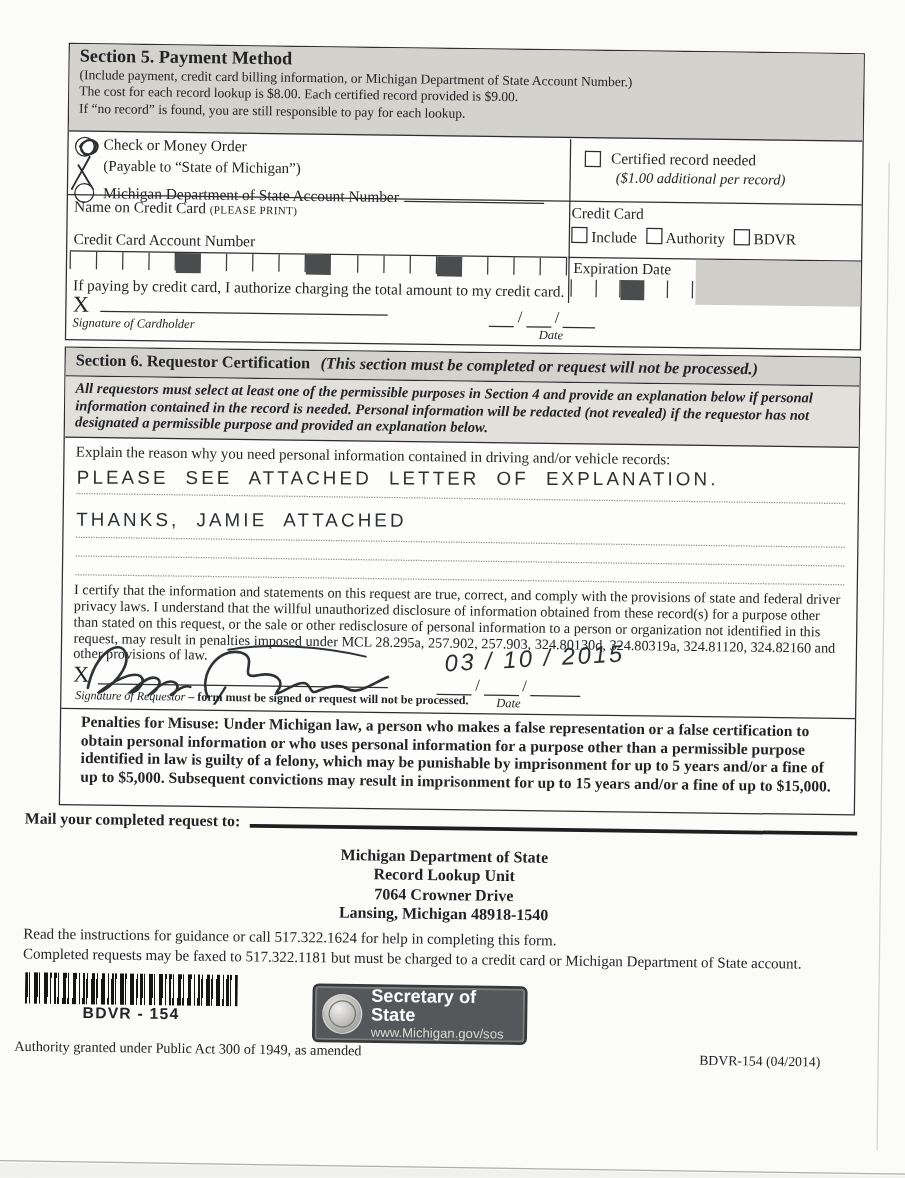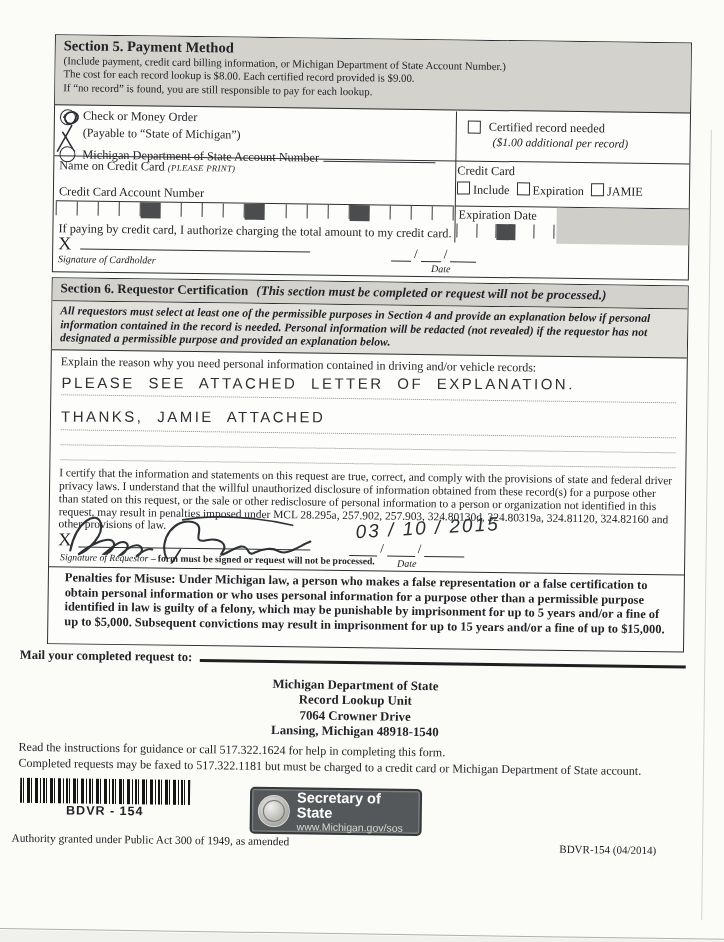--- a/index.html
+++ b/index.html
@@ -26,21 +26,21 @@
   .pen-scribble{position:absolute;left:-7px;top:-5px;width:36px;height:48px;}
   #div5{position:absolute;left:401px;top:71px;height:131px;width:0;border-left:1.4px solid #2c2e30;}
   .certified{position:absolute;left:403px;top:71px;width:232px;padding:8px 0 0 10px;
              box-sizing:border-box;font-size:12.3px;}
   .cb{width:11px;height:11px;border:1.3px solid #2c2e30;display:inline-block;
       vertical-align:-1px;background:#fff;flex:none;}
   .cert-row{display:flex;gap:8px;align-items:center;}
   .cert-sub{font-style:italic;font-size:11.6px;margin-left:25px;margin-top:1px;}
   .hline{position:absolute;left:0;right:0;border-top:1.2px solid #2c2e30;}
   .name-row{position:absolute;left:5px;top:123px;font-size:12.3px;}
-  .print-note{font-size:8.8px;font-style:italic;letter-spacing:.3px;}
+  .print-note{font-size:8.8px;letter-spacing:.3px;}
   .cc-area{position:absolute;left:403px;top:123px;width:230px;font-size:12.3px;}
   .cc-types{display:flex;gap:7px;align-items:center;margin-top:3px;font-size:12.2px;}
   .cc-types .cb{margin-right:3px;}
   .exp-label{position:absolute;left:405px;top:167px;font-size:12.3px;background:#fdfdfb;padding-right:4px;}
   .exp-shade{position:absolute;left:503px;top:166px;width:132px;height:36px;background:#cfcec9;}
   .exp-strip{position:absolute;left:403px;top:183px;width:98px;display:flex;height:16px;}
   .exp-strip .ds-cell{height:14px;}
   .strip{position:absolute;left:2px;top:165px;width:398px;display:flex;height:17px;
          border-top:1.2px solid #2c2e30;}
   .ds-cell{flex:1;border-right:1.1px solid #3a3c3e;height:14px;}
@@ -165,22 +165,22 @@
 
       <div class="name-row">
         <span>Name on Credit Card</span>
         <span class="print-note">(PLEASE PRINT)</span>
       </div>
 
       <div class="cc-area">
         <div>Credit Card</div>
         <div class="cc-types">
           <span><span class="cb"></span><span>Include</span></span>
-          <span><span class="cb"></span><span>Expiration</span></span>
-          <span><span class="cb"></span><span>JAMIE</span></span>
+          <span><span class="cb"></span><span>Authority</span></span>
+          <span><span class="cb"></span><span>BDVR</span></span>
         </div>
       </div>
 
       <div class="cc-label">Credit Card Account Number</div>
 
       <div class="strip">
         <div class="ds-cell ds-first"></div>
           <div class="ds-cell"></div>
           <div class="ds-cell"></div>
           <div class="ds-cell"></div>

